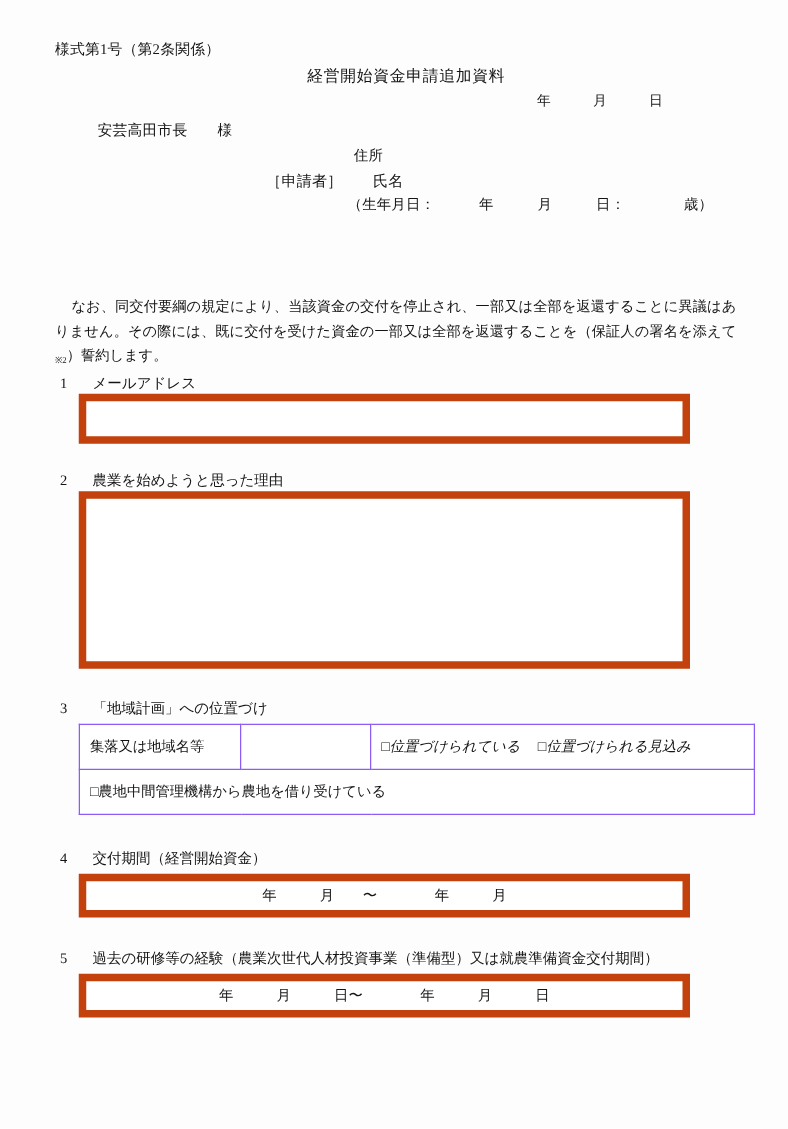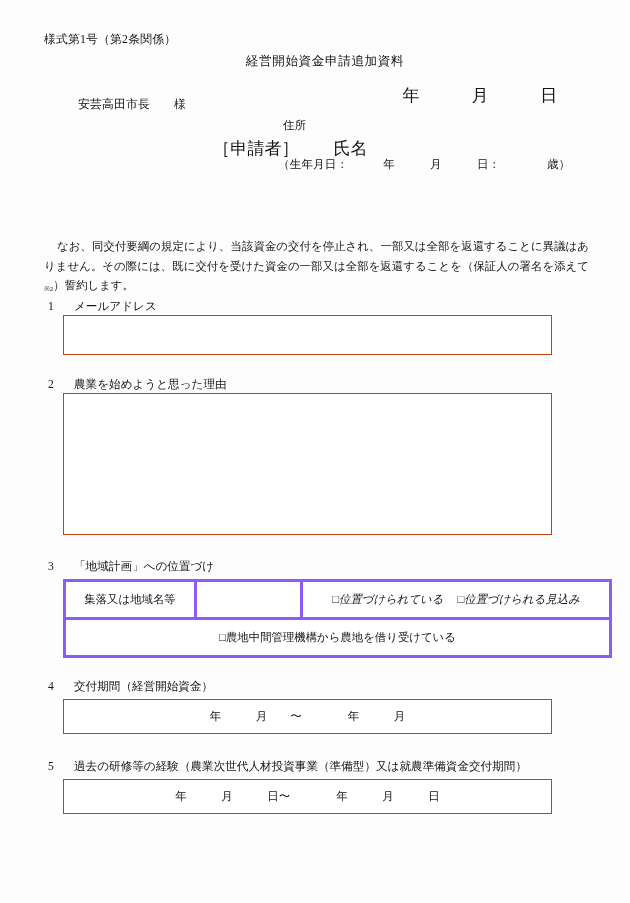--- a/index.html
+++ b/index.html
@@ -32,25 +32,25 @@
     position: absolute;
     white-space: pre;
     font-size: 11.5px;
     line-height: 1.45;
     letter-spacing: 0.2px;
     color: #141414;
   }
   .form-code  { left: 44px;  top: 31px;  font-size: 11.8px; }
   .doc-title  { left: 0;     top: 52px;  width: 630px; text-align: center;
                 font-size: 12.6px; letter-spacing: 0.6px; margin-left: 10px; }
-  .hdr-date   { left: 0;     top: 84px;  width: 630px; text-align: center;
-                padding-left: 330px; box-sizing: border-box; font-size: 17px; }
+  .hdr-date   { left: 0;     top: 74px;  width: 630px; text-align: center;
+                padding-left: 330px; box-sizing: border-box; font-size: 11px; }
   .addressee  { left: 78px;  top: 96px;  font-size: 11.8px; }
   .addr-label { left: 283px; top: 117px; font-size: 11.5px; }
-  .applicant  { left: 213px; top: 137px; font-size: 17px; }
+  .applicant  { left: 213px; top: 137px; font-size: 12px; }
   .birth      { left: 278px; top: 156px; font-size: 11.5px; }
 
   
   .para {
     position: absolute;
     left: 44px;
     width: 545px;
     font-size: 11.4px;
     line-height: 19.6px;
     text-align: justify;
@@ -74,50 +74,49 @@
     left: 48px;
     font-size: 11.6px;
     white-space: pre;
     color: #141414;
   }
   .sec-num { display: inline-block; width: 26px; }
 
   
   .box {
     position: absolute;
-    border: 1px solid #c2410c;
+    border: 6px solid #c2410c;
     background: #ffffff;
     box-sizing: border-box;
   }
 
   
   #box-email { left: 63px; top: 315px; width: 489px; height: 40px; }
   
   #box-reason { left: 63px; top: 393px; width: 489px; height: 142px; }
 
   
   #tbl-plan {
     position: absolute;
     left: 63px;
     top: 579px;
     width: 489px;
     border-collapse: collapse;
     table-layout: fixed;
     background: #ffffff;
   }
   #tbl-plan td {
-    border: 3px solid #8b5cf6;
+    border: 1px solid #8b5cf6;
     font-size: 11.4px;
     color: #141414;
     padding: 0 8px;
     height: 35px;
     vertical-align: middle;
     white-space: pre;
     font-family: "Liberation Serif", "DejaVu Serif", serif;
-    text-align: center;
   }
   .col-a { width: 112px; }
   .col-b { width: 87px; }
   .col-c { width: 290px; font-style: italic; }
   .chk-gap { display: inline-block; width: 14px; }
 
   
   #box-period { left: 63px; top: 699px; width: 489px; height: 35px; }
   #box-train  { left: 63px; top: 779px; width: 489px; height: 35px; }
   .date-row {

